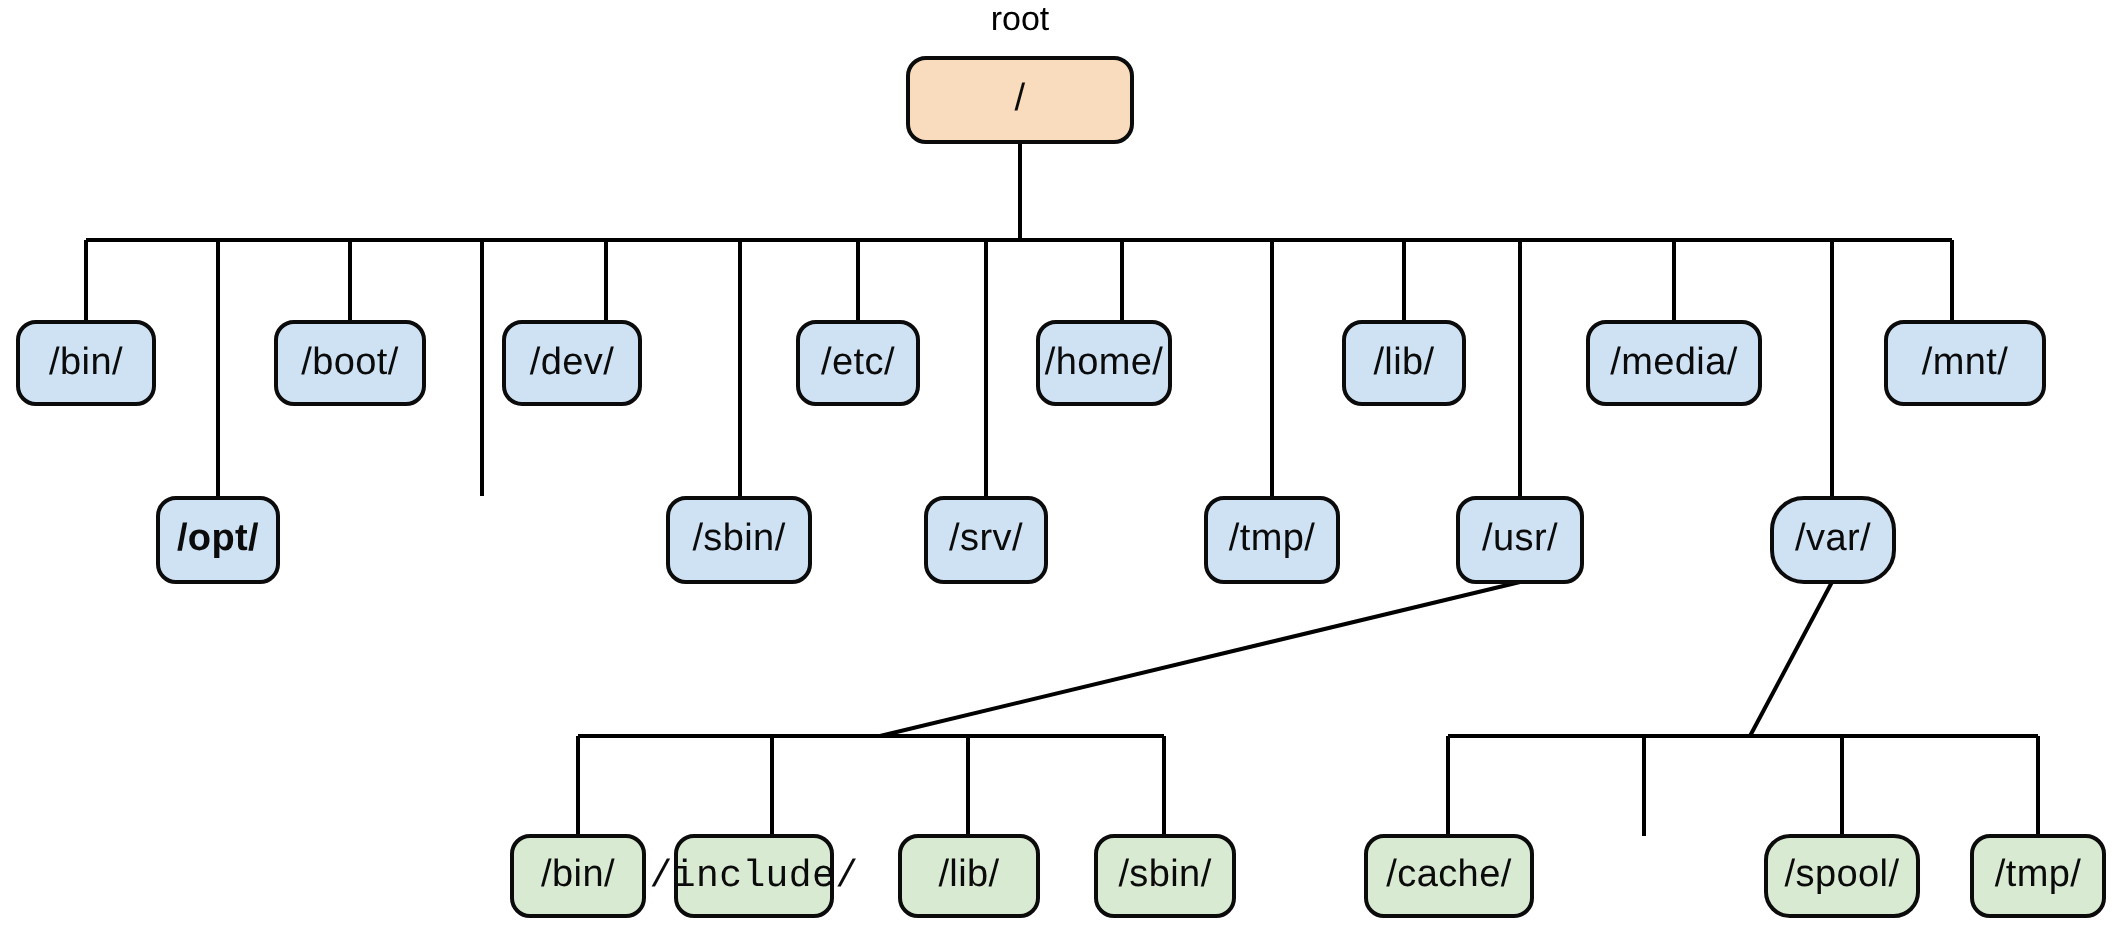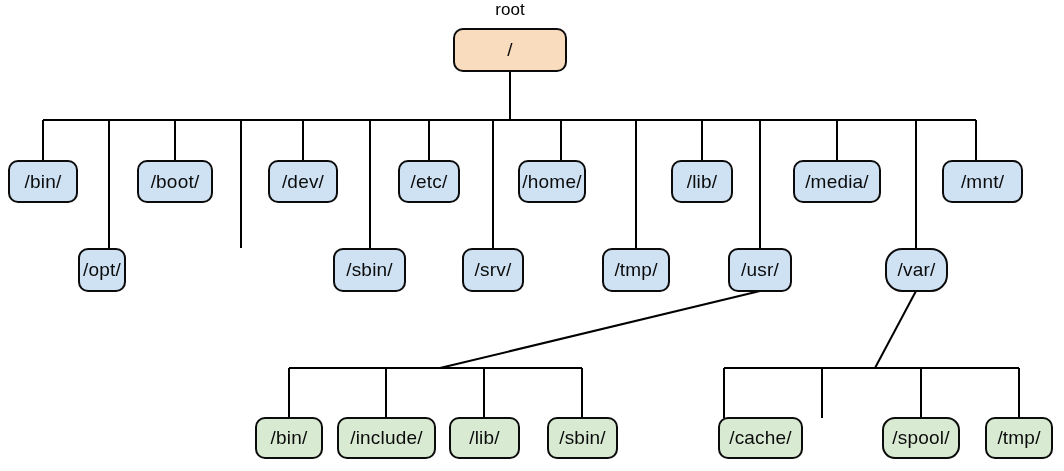--- a/index.html
+++ b/index.html
@@ -91,36 +91,36 @@
       <path d="M921,368 V418"></path>
       <path d="M1019,368 V418"></path>
     </g>
   </svg>
 
   <div class="caption">root</div>
   <div class="node root" style="left:453px; top:28px; width:114px;">/</div>
 
   <div class="node dir" style="left:8px;   top:160px; width:70px;">/bin/</div>
   <div class="node dir" style="left:137px; top:160px; width:76px;">/boot/</div>
-  <div class="node dir" style="left:268px; top:160px; width:70px;">/dev/</div>
+  <div class="node dir" style="left:251px; top:160px; width:70px;">/dev/</div>
   <div class="node dir" style="left:398px; top:160px; width:62px;">/etc/</div>
   <div class="node dir" style="left:518px; top:160px; width:68px;">/home/</div>
   <div class="node dir" style="left:671px; top:160px; width:62px;">/lib/</div>
   <div class="node dir" style="left:793px; top:160px; width:88px;">/media/</div>
   <div class="node dir" style="left:942px; top:160px; width:81px;">/mnt/</div>
 
-  <div class="node dir2" style="left:78px;  top:248px; width:48px;">/opt/</div>
+  <div class="node dir2" style="left:78px;  top:248px; width:62px;font-weight:bold;">/opt/</div>
   <div class="node dir2" style="left:333px; top:248px; width:73px;">/sbin/</div>
   <div class="node dir2" style="left:462px; top:248px; width:62px;">/srv/</div>
   <div class="node dir2" style="left:602px; top:248px; width:68px;">/tmp/</div>
   <div class="node dir2" style="left:728px; top:248px; width:64px;">/usr/</div>
   <div class="node dir2" style="left:885px; top:248px; width:63px;border-radius:17px;">/var/</div>
 
   <div class="node sub" style="left:255px; top:417px; width:68px;">/bin/</div>
-  <div class="node sub" style="left:337px; top:417px; width:99px;">/include/</div>
+  <div class="node sub" style="left:337px; top:417px; width:80px;font-family:Liberation Mono, monospace;">/include/</div>
   <div class="node sub" style="left:449px; top:417px; width:71px;">/lib/</div>
   <div class="node sub" style="left:547px; top:417px; width:71px;">/sbin/</div>
 
-  <div class="node sub" style="left:682px; top:417px; width:85px;margin-left:36px;">/cache/</div>
+  <div class="node sub" style="left:682px; top:417px; width:85px;">/cache/</div>
   <div class="node sub" style="left:882px; top:417px; width:78px;border-radius:13px;">/spool/</div>
   <div class="node sub" style="left:985px; top:417px; width:68px;">/tmp/</div>
 
 </div>
 
 </body></html>

